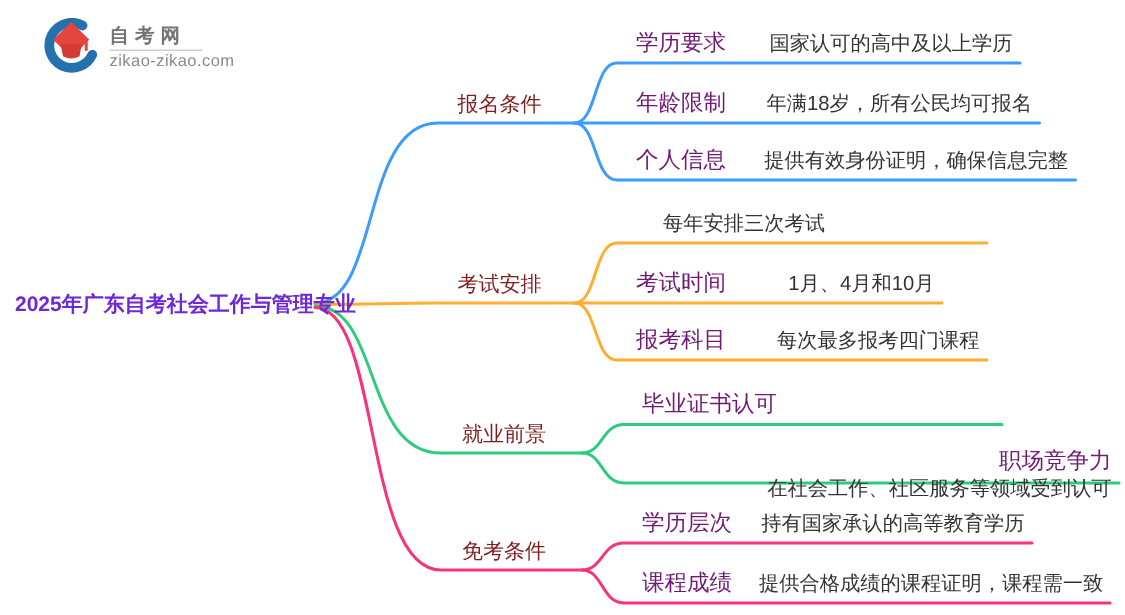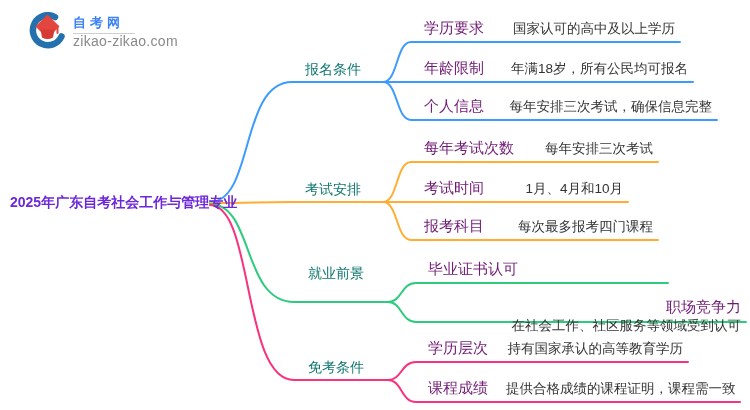--- a/index.html
+++ b/index.html
@@ -5,35 +5,35 @@
   html,body{margin:0;padding:0;background:#ffffff;}
   .stage{
     position:relative;width:750px;height:410px;background:#ffffff;overflow:hidden;
     font-family:"Liberation Sans","DejaVu Sans",sans-serif;color:#333;
   }
   .links{position:absolute;left:0;top:0;width:750px;height:410px;}
 
   
   .logo{position:absolute;left:28px;top:12px;display:flex;align-items:center;gap:7px;}
   .logo-text{display:flex;flex-direction:column;}
-  .logo-title{font-size:13px;font-weight:bold;color:#3b82f6;letter-spacing:4px;line-height:15px;font-family:Liberation Mono, monospace;}
+  .logo-title{font-size:13px;font-weight:bold;color:#737373;letter-spacing:4px;line-height:15px;}
   .logo-divider{height:1px;background:#cfcfcf;margin:2px 0 2px 0;width:62px;}
-  .logo-domain{font-size:14px;color:#8a8a8a;line-height:10px;letter-spacing:0.3px;}
+  .logo-domain{font-size:11px;color:#8a8a8a;line-height:10px;letter-spacing:0.3px;}
 
   
   .central{
     position:absolute;left:10px;top:192px;width:202px;
     font-size:14px;font-weight:bold;color:#6d28d9;line-height:20px;white-space:nowrap;
   }
 
   
-  .blabel{position:absolute;width:100px;text-align:center;font-size:14px;color:#0f766e;line-height:19px;white-space:nowrap;}
+  .blabel{position:absolute;width:100px;text-align:center;font-size:14px;color:#7f1d1d;line-height:19px;white-space:nowrap;}
   .b1l{left:283px;top:60px;}
   .b2l{left:283px;top:180px;}
-  .b3l{left:286px;top:264px;}
+  .b3l{left:286px;top:280px;}
   .b4l{left:286px;top:358px;}
 
   
   .row{
     position:absolute;height:24px;box-sizing:border-box;
     display:flex;justify-content:space-between;align-items:flex-end;
     padding:0 5px 4px 14px;white-space:nowrap;
   }
   .row .sublabel{font-size:15px;color:#701a75;}
   .row .subvalue{font-size:13.5px;color:#333;margin-left:18px;}
@@ -102,25 +102,24 @@
   <div class="row b1r1">
     <span class="sublabel">学历要求</span>
     <span class="subvalue">国家认可的高中及以上学历</span>
   </div>
   <div class="row b1r2">
     <span class="sublabel">年龄限制</span>
     <span class="subvalue">年满18岁，所有公民均可报名</span>
   </div>
   <div class="row b1r3">
     <span class="sublabel">个人信息</span>
-    <span class="subvalue">每年安排三次考试，确保信息完整</span>
+    <span class="subvalue">提供有效身份证明，确保信息完整</span>
   </div>
 
   <div class="row b2r1">
-    <span class="sublabel">每年考试次数</span>
     <span class="subvalue">每年安排三次考试</span>
   </div>
   <div class="row b2r2">
     <span class="sublabel">考试时间</span>
     <span class="subvalue">1月、4月和10月</span>
   </div>
   <div class="row b2r3">
     <span class="sublabel">报考科目</span>
     <span class="subvalue">每次最多报考四门课程</span>
   </div>

